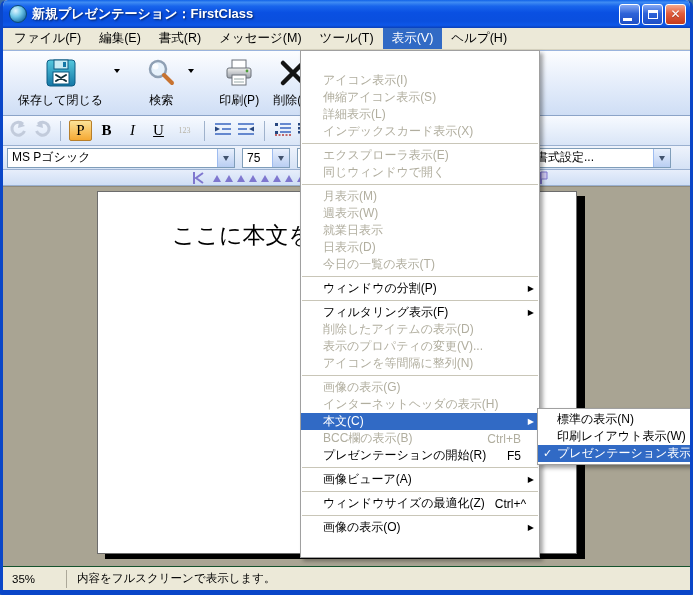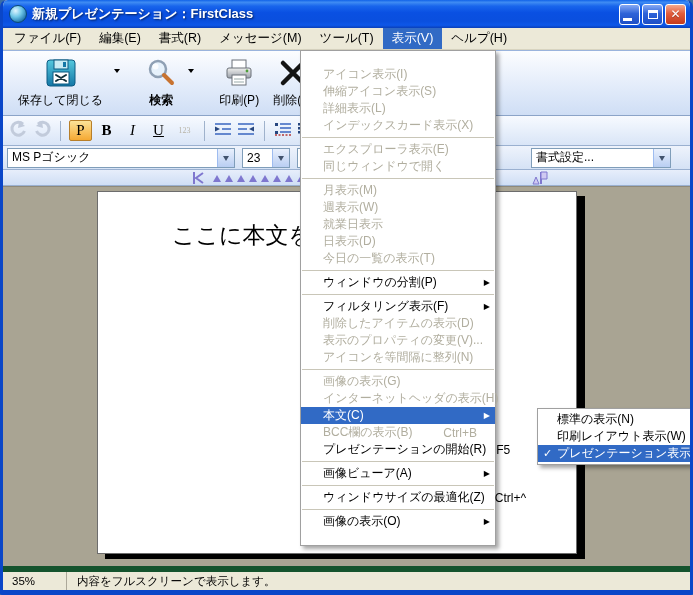--- a/index.html
+++ b/index.html
@@ -43,25 +43,25 @@
   .swatch{width:22px;height:12px;background:#000;border:1px solid #555;margin-right:2px;}
   
   .ruler{height:16px;background:linear-gradient(180deg,#e7eefb,#cfdef5);position:relative;border-bottom:1px solid #9ab0d0;}
   .tab-marker{position:absolute;top:5px;width:0;height:0;border-left:4px solid transparent;border-right:4px solid transparent;border-bottom:7px solid #7f77cf;}
   .ruler svg{position:absolute;top:1px;}
   
   .docarea{height:380px;background:#a9a493;position:relative;border-top:1px solid #8e897b;}
   .page{position:absolute;left:94px;top:4px;width:480px;height:363px;background:#fff;border:1px solid #6d6d6d;box-shadow:8px 5px 0 #000;}
   .page-text{position:absolute;left:74px;top:28px;font-size:23px;color:#000;white-space:nowrap;font-family:"Liberation Sans","DejaVu Sans",sans-serif;}
   
-  .statusbar{height:24px;background:#ece9d8;border-top:6px solid #14532d;display:flex;align-items:center;font-size:11.5px;color:#000;}
+  .statusbar{height:24px;background:#ece9d8;border-top:1px solid #14532d;display:flex;align-items:center;font-size:11.5px;color:#000;}
   .status-zoom{width:64px;padding-left:9px;border-right:1px solid #aca899;height:18px;display:flex;align-items:center;}
   .status-msg{padding-left:10px;}
   
-  .menu-popup{position:absolute;left:297px;top:50px;width:196px;background:#fff;border:1px solid #a0a0a0;box-shadow:3px 3px 4px rgba(0,0,0,.35);padding:15px 0;z-index:100;}
+  .menu-popup{position:absolute;left:297px;top:50px;width:240px;background:#fff;border:1px solid #a0a0a0;box-shadow:3px 3px 4px rgba(0,0,0,.35);padding:21px 0;z-index:100;}
   .mi{height:17px;display:flex;align-items:center;position:relative;padding:0 18px 0 22px;font-size:12px;color:#000;white-space:nowrap;}
   .mi.dis{color:#b1ae9f;}
   .mi.sel{background:#316ac5;color:#fff;}
   .mi .sc{margin-left:auto;padding-left:10px;}
   .mi.sub::after{content:"\25B6";position:absolute;right:5px;top:50%;transform:translateY(-52%);font-size:8px;}
   .menu-sep{height:1px;background:#c9c6b8;margin:3px 1px;}
   .submenu-popup{position:absolute;left:534px;top:408px;width:164px;background:#fff;border:1px solid #a0a0a0;box-shadow:3px 3px 4px rgba(0,0,0,.35);padding:2px 0;z-index:110;}
   .smi{height:17px;display:flex;align-items:center;position:relative;padding:0 10px 0 19px;font-size:12px;color:#000;white-space:nowrap;}
   .smi.sel{background:#316ac5;color:#fff;}
   .smi.checked::before{content:"\2713";position:absolute;left:5px;font-size:11px;}
@@ -113,21 +113,21 @@
           <rect x="8" y="14" width="16" height="12" fill="#fff" stroke="#0d5a82"></rect>
           <path d="M11 17 L21 23 M21 17 L11 23" stroke="#14323c" stroke-width="2" stroke-linecap="round"></path>
         </svg>
       </span>
       <span>保存して閉じる</span>
     </div>
     <div class="dd">
         <i></i>
       </div>
 
-    <div class="tool-btn" style="margin-left:14px;font-weight:bold;">
+    <div class="tool-btn" style="margin-left:14px;">
       <span class="ticon">
         <svg width="32" height="30" viewBox="0 0 32 30">
           <circle cx="13" cy="11" r="8" fill="#e6f1fb" stroke="#8fa0b4" stroke-width="2.5"></circle>
           <circle cx="10.5" cy="8.5" r="3" fill="#ffffff" opacity="0.8"></circle>
           <line x1="19" y1="17" x2="27" y2="25" stroke="#c87330" stroke-width="4" stroke-linecap="round"></line>
         </svg>
       </span>
       <span>検索</span>
     </div>
     <div class="dd">
@@ -228,21 +228,21 @@
   </div>
 
   <div class="fontrow">
     <div class="combo" style="width:228px;">
       <span>MS Pゴシック</span>
       <span class="arrow">
           <i></i>
         </span>
     </div>
     <div class="combo" style="width:48px;">
-      <span>23</span>
+      <span>75</span>
       <span class="arrow">
           <i></i>
         </span>
     </div>
     <div class="combo" style="width:46px;">
       <span class="swatch"></span>
       <span class="arrow" style="width:14px;">
           <i></i>
         </span>
     </div>

